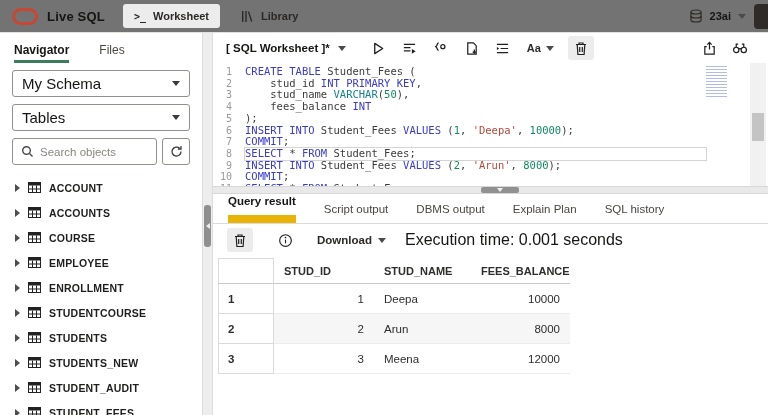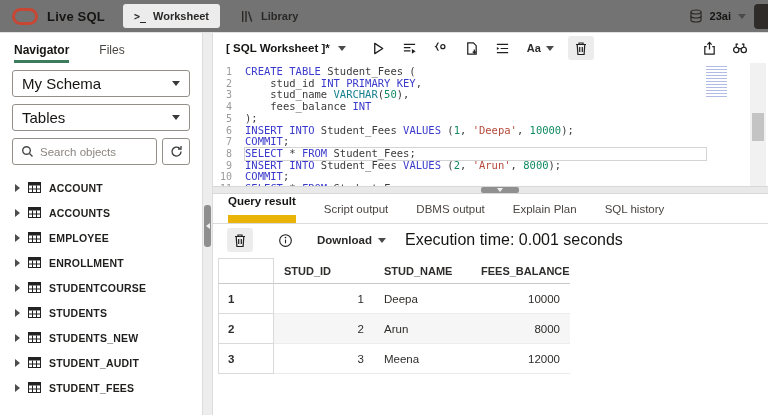--- a/index.html
+++ b/index.html
@@ -185,20 +185,31 @@
       <div class="tree-item">
         <span class="tw"></span>
         <span>
           <svg width="13" height="11" viewBox="0 0 13 11">
             <rect x="0.5" y="0.5" width="12" height="10" fill="none" stroke="#222"></rect>
             <rect x="0.5" y="0.5" width="12" height="3" fill="#222"></rect>
             <path d="M4.5 3.5v7M8.5 3.5v7M0.5 7h12" stroke="#222" fill="none"></path>
           </svg>
         </span>
         <span class="tree-label">ACCOUNTS</span>
+      </div>
+      <div class="tree-item">
+        <span class="tw"></span>
+        <span>
+          <svg width="13" height="11" viewBox="0 0 13 11">
+            <rect x="0.5" y="0.5" width="12" height="10" fill="none" stroke="#222"></rect>
+            <rect x="0.5" y="0.5" width="12" height="3" fill="#222"></rect>
+            <path d="M4.5 3.5v7M8.5 3.5v7M0.5 7h12" stroke="#222" fill="none"></path>
+          </svg>
+        </span>
+        <span class="tree-label">COURSE</span>
       </div>
       <div class="tree-item">
         <span class="tw"></span>
         <span>
           <svg width="13" height="11" viewBox="0 0 13 11">
             <rect x="0.5" y="0.5" width="12" height="10" fill="none" stroke="#222"></rect>
             <rect x="0.5" y="0.5" width="12" height="3" fill="#222"></rect>
             <path d="M4.5 3.5v7M8.5 3.5v7M0.5 7h12" stroke="#222" fill="none"></path>
           </svg>
         </span>

